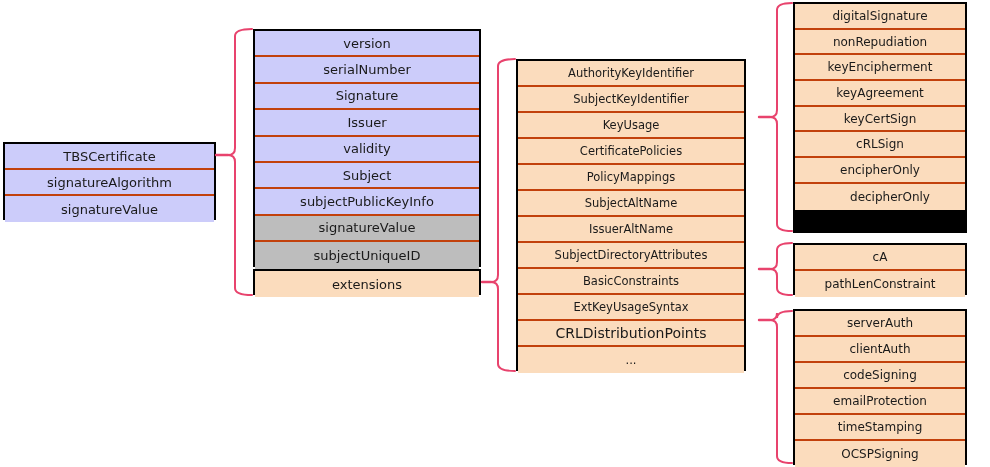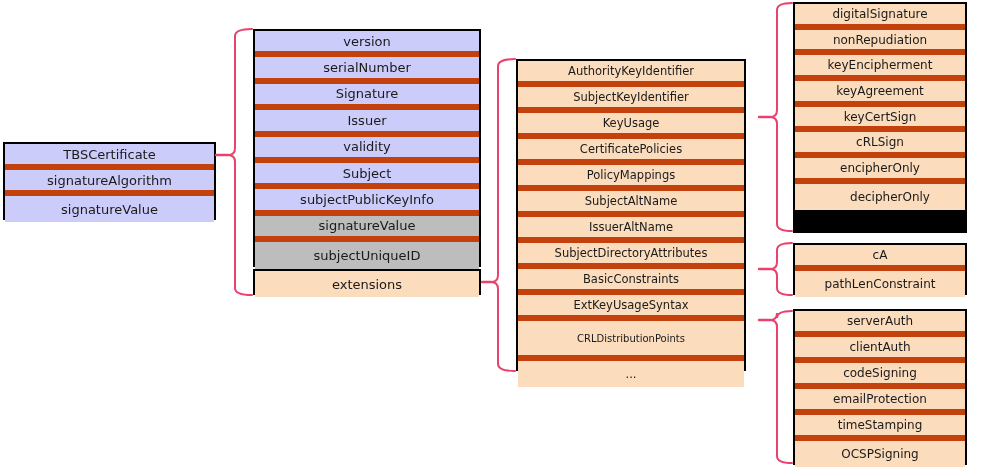--- a/index.html
+++ b/index.html
@@ -23,21 +23,21 @@
   }
   .cell {
     box-sizing: border-box;
     display: flex;
     align-items: center;
     justify-content: center;
     text-align: center;
     color: #1a1a1a;
     white-space: nowrap;
     overflow: hidden;
-    border-bottom: 6px solid #c2410c;
+    border-bottom: 2px solid #c2410c;
   }
   .cell:last-child { border-bottom: none; }
   .cell.purple { background: #ccccfa; }
   .cell.gray   { background: #bdbdbd; }
   .cell.peach  { background: #fbdcbd; }
 
   .brace {
     position: absolute;
     pointer-events: none;
   }
@@ -117,21 +117,21 @@
         </div>
         <div class="cell peach" style="height: 26px; font-size: 11.5px;">
           <span>SubjectDirectoryAttributes</span>
         </div>
         <div class="cell peach" style="height: 26px; font-size: 11.5px;">
           <span>BasicConstraints</span>
         </div>
         <div class="cell peach" style="height: 26px; font-size: 11.5px;">
           <span>ExtKeyUsageSyntax</span>
         </div>
-        <div class="cell peach" style="height: 40px; font-size: 10px;">
+        <div class="cell peach" style="height: 26px; font-size: 14px;">
           <span>CRLDistributionPoints</span>
         </div>
         <div class="cell peach" style="height: 26px; font-size: 11.5px;">
           <span>...</span>
         </div>
       </div>
       <div class="stack" style="left: 793px; top: 2px; width: 174px; height: 231.3px;">
         <div class="cell peach" style="height: 25.7px; font-size: 12px;">
           <span>digitalSignature</span>
         </div>

